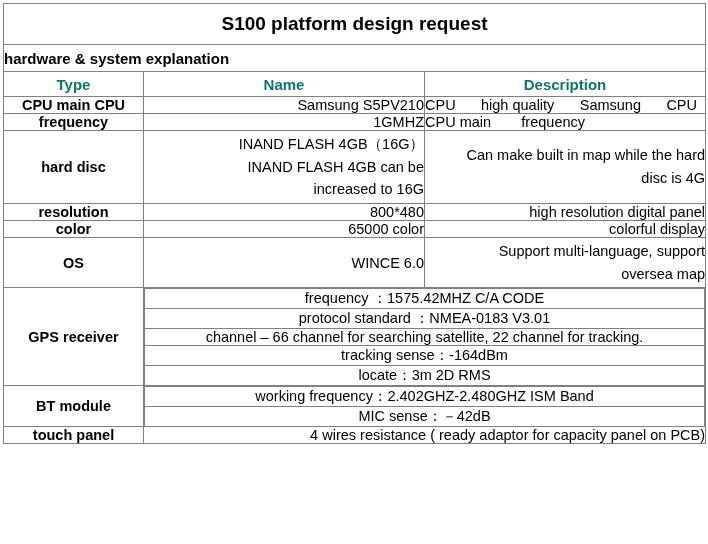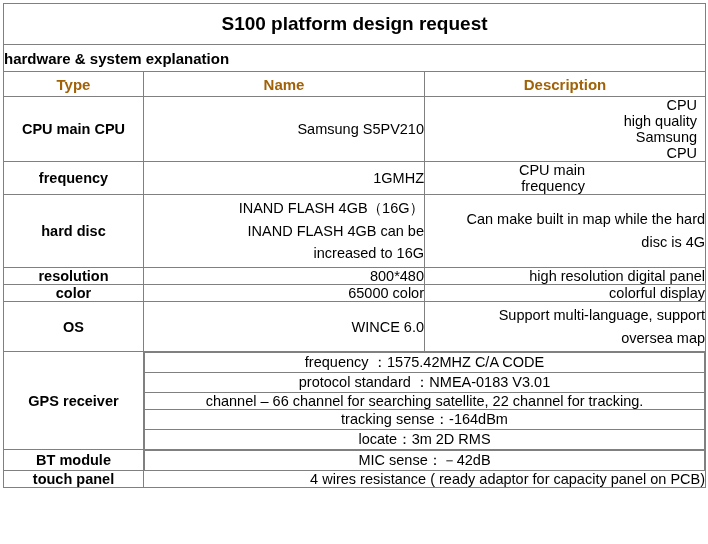--- a/index.html
+++ b/index.html
@@ -39,21 +39,21 @@
   }
   .subtitle-cell {
     font-weight: bold;
     font-size: 15px;
     height: 26px;
     padding: 3px 0;
   }
   .hdr {
     text-align: center;
     font-weight: bold;
-    color: #a16207;
+    color: #0f766e;
     font-size: 15px;
     height: 24px;
     padding: 2px 0;
   }
   .lbl {
     text-align: center;
     font-weight: bold;
     font-size: 14.5px;
     padding: 4px 3px;
   }
@@ -87,21 +87,20 @@
     border-bottom: none;
     margin-left: 16px;
   }
   .nested-wrap {
     padding: 0 !important;
   }
   .justify-row {
     display: flex;
     justify-content: space-between;
     padding-right: 8px;
-    flex-direction: column;
   }
 </style>
 </head>
 <body>
 
 <div class="sheet">
   <table class="spec">
     <colgroup>
       <col style="width:140px">
       <col style="width:281px">
@@ -203,20 +202,23 @@
           </table>
         </td>
       </tr>
 
       <tr>
         <td class="lbl">BT module</td>
         <td class="nested-wrap" colspan="2">
           <table class="subtable">
             <tbody>
               <tr>
+                  <td>working frequency：2.402GHZ-2.480GHZ ISM Band</td>
+                </tr>
+              <tr>
                   <td>MIC sense：－42dB</td>
                 </tr>
             </tbody>
           </table>
         </td>
       </tr>
 
       <tr>
         <td class="lbl">touch panel</td>
         <td class="val" colspan="2">4 wires resistance ( ready adaptor for capacity panel on PCB)</td>

